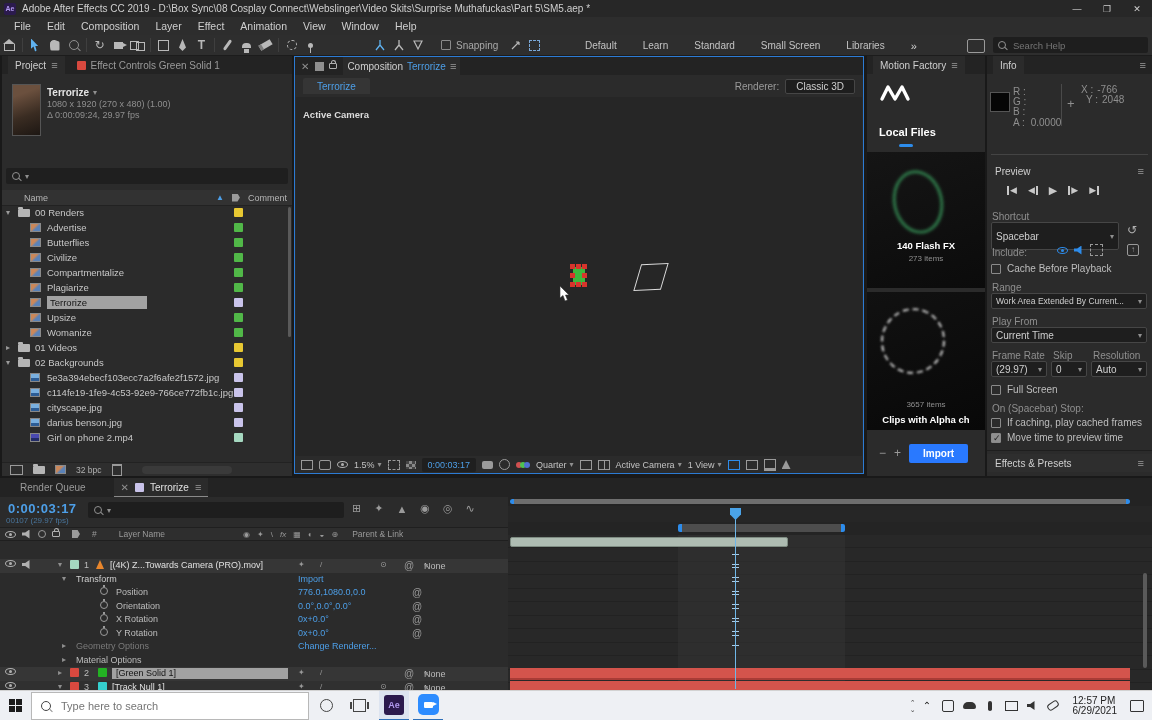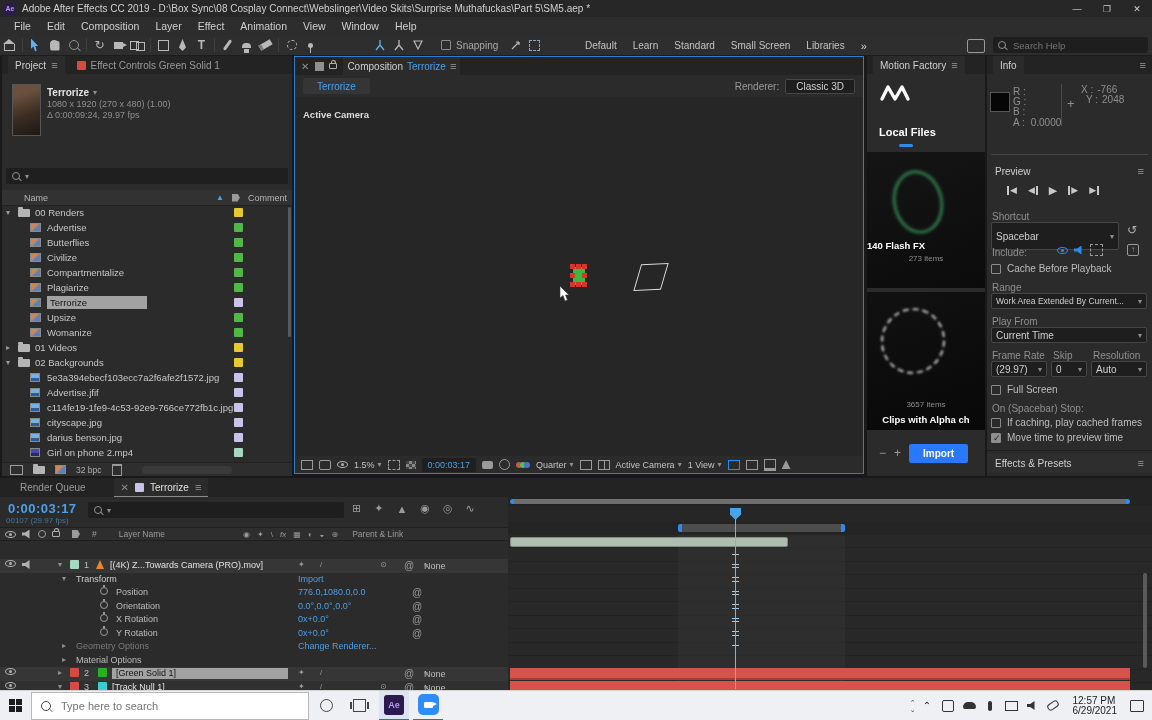--- a/index.html
+++ b/index.html
@@ -179,21 +179,21 @@
     <span style="margin-left:5px;color:#a8a8a8;">Snapping</span>
     <span class="tool" style="margin-left:8px;">
       <svg width="12" height="12">
           <path d="M2 10 L9 3 M9 3 l-3 0 M9 3 l0 3" stroke="#b8b8b8" fill="none" stroke-width="1.2"></path>
         </svg>
     </span>
     <span class="tool">
         <span style="width:9px;height:9px;border:1px dashed #7aa8d8;display:inline-block;"></span>
       </span>
 
-    <span class="abs flex" style="left:585px;top:0;height:21px;gap:16px;">
+    <span class="abs flex" style="left:585px;top:0;height:21px;gap:26px;">
       <span>Default</span>
       <span>Learn</span>
       <span>Standard</span>
       <span>Small Screen</span>
       <span>Libraries</span>
       <span style="color:#cfcfcf;font-size:11px;">»</span>
     </span>
     <span class="abs" style="left:967px;top:4px;width:16px;height:12px;border:1px solid #9a9a9a;border-radius:2px;"></span>
     <span class="abs flex" style="left:993px;top:2px;width:155px;height:16px;background:#1e1e1e;border-radius:2px;padding:0 5px;gap:5px;box-sizing:border-box;">
       <span class="mag"></span>
@@ -321,28 +321,20 @@
           </span>
           <span class="plabel">02 Backgrounds</span>
           <span class="pchip chip c-yellow"></span>
         </div>
       <div class="prow" style="padding-left:16px;">
           <span class="twirl"></span>
           <span class="picon">
             <span class="img-ic"></span>
           </span>
           <span class="plabel">5e3a394ebecf103ecc7a2f6afe2f1572.jpg</span>
-          <span class="pchip chip c-lav"></span>
-        </div>
-      <div class="prow" style="padding-left:16px;">
-          <span class="twirl"></span>
-          <span class="picon">
-            <span class="img-ic"></span>
-          </span>
-          <span class="plabel">Advertise.jfif</span>
           <span class="pchip chip c-lav"></span>
         </div>
       <div class="prow" style="padding-left:16px;">
           <span class="twirl"></span>
           <span class="picon">
             <span class="img-ic"></span>
           </span>
           <span class="plabel">c114fe19-1fe9-4c53-92e9-766ce772fb1c.jpg</span>
           <span class="pchip chip c-lav"></span>
         </div>
@@ -472,21 +464,21 @@
       </span>
     </div>
     <svg class="abs" style="left:12px;top:28px;" width="32" height="18">
       <polyline points="3,15 9,3 16,15 23,3 29,15" fill="none" stroke="#fff" stroke-width="3.4" stroke-linejoin="round" stroke-linecap="round"></polyline>
     </svg>
     <div class="abs" style="left:12px;top:70px;color:#fff;font-weight:bold;font-size:11px;">Local Files</div>
     <div class="abs" style="left:32px;top:88px;width:14px;height:3px;background:#2d8ceb;border-radius:2px;"></div>
 
     <div class="abs" style="left:0;top:96px;width:118px;height:136px;background:linear-gradient(160deg,#151515,#0b0b0b);overflow:hidden;">
       <div class="abs" style="left:26px;top:18px;width:44px;height:58px;border:3px solid #2f7a4a;border-radius:50%;filter:blur(1.5px);transform:rotate(-12deg);"></div>
-      <div class="abs" style="left:0;top:88px;width:118px;text-align:left;color:#fff;font-weight:bold;font-size:9.5px;">140 Flash FX</div>
+      <div class="abs" style="left:0;top:88px;width:118px;text-align:center;color:#fff;font-weight:bold;font-size:9.5px;">140 Flash FX</div>
       <div class="abs" style="left:0;top:102px;width:118px;text-align:center;color:#8f8f8f;font-size:8px;">273 items</div>
     </div>
 
     <div class="abs" style="left:0;top:236px;width:118px;height:138px;background:linear-gradient(160deg,#111,#080808);overflow:hidden;">
       <div class="abs" style="left:14px;top:16px;width:60px;height:62px;border:2px dashed #cfcfcf;border-radius:50%;filter:blur(1px);transform:rotate(18deg);"></div>
       <div class="abs" style="left:0;top:122px;width:118px;text-align:center;color:#fff;font-weight:bold;font-size:9.5px;white-space:nowrap;">Clips with Alpha ch</div>
       <div class="abs" style="left:0;top:108px;width:118px;text-align:center;color:#8f8f8f;font-size:8px;">3657 items</div>
     </div>
     <div class="abs flex" style="left:0;top:384px;width:118px;height:26px;gap:8px;padding-left:12px;box-sizing:border-box;">
       <span style="color:#9a9a9a;font-size:12px;">−</span>

